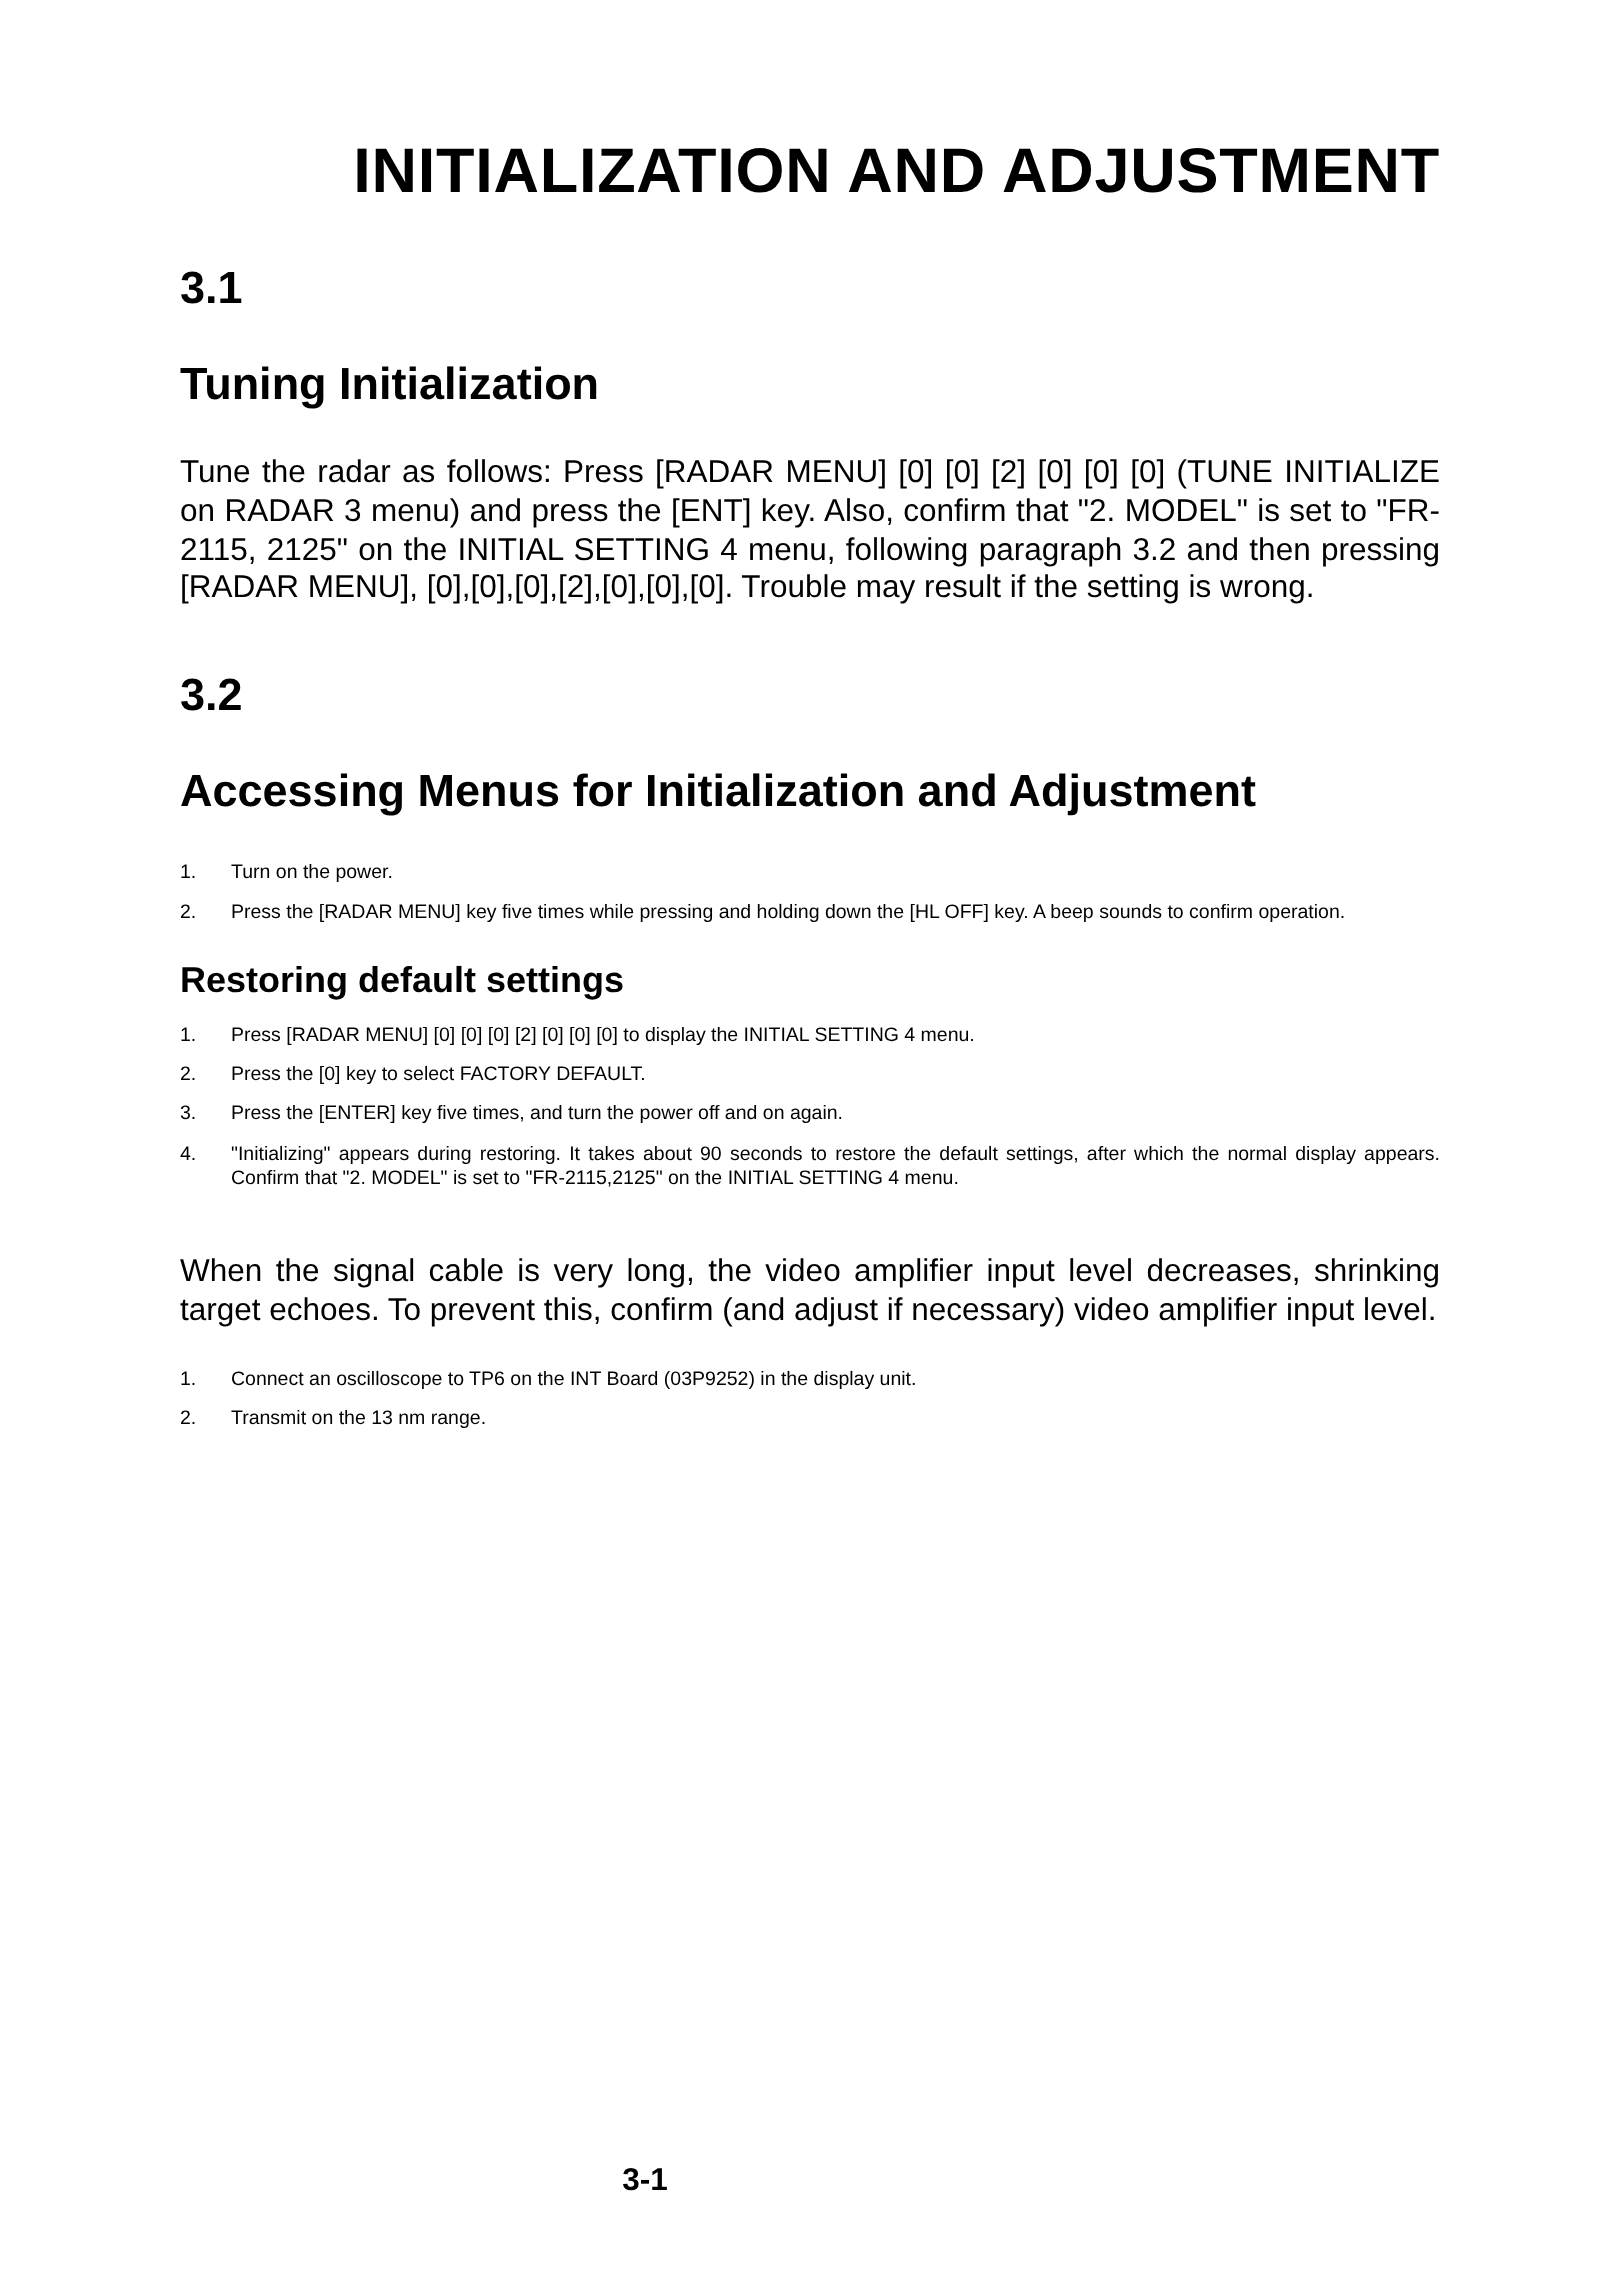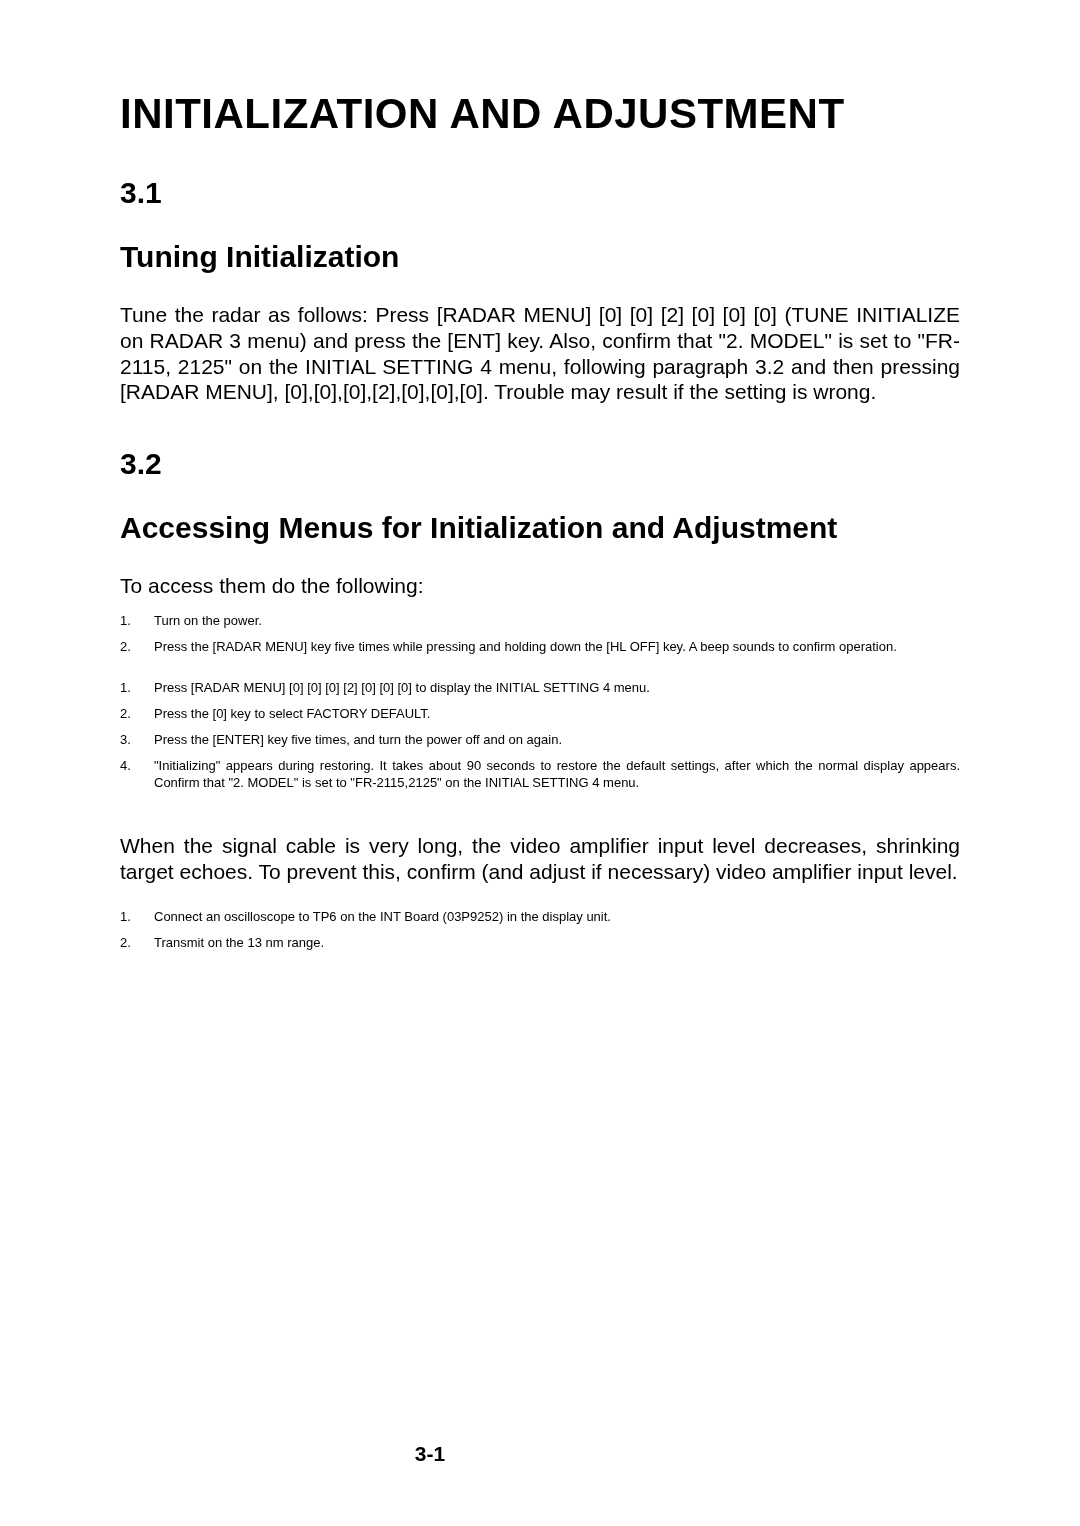--- a/index.html
+++ b/index.html
@@ -16,21 +16,21 @@
     box-sizing: border-box;
     width: 1080px;
     height: 1526px;
     padding: 90px 120px 60px 120px;
     text-align: justify;
     text-justify: inter-word;
   }
   .main-title {
     font-size: 42px;
     font-weight: bold;
-    text-align: left;
+    text-align: right;
     letter-spacing: 0.5px;
     margin: 0 0 38px 0;
   }
   .h2 {
     font-size: 30px;
     font-weight: bold;
     margin: 0 0 28px 0;
     display: flex;
     text-align: left;
     flex-direction: column;
@@ -104,25 +104,25 @@
     <p class="para">Tune the radar as follows: Press [RADAR MENU] [0] [0] [2] [0] [0] [0] (TUNE INITIALIZE on RADAR 3 menu) and press the [ENT] key. Also, confirm that "2. MODEL" is set to "FR-2115, 2125" on the INITIAL SETTING 4 menu, following paragraph 3.2 and then pressing [RADAR  MENU], [0],[0],[0],[2],[0],[0],[0]. Trouble may result if the setting is wrong.</p>
   </div>
 
   <div class="section-gap"></div>
 
   <div class="h2">
     <span class="num">3.2</span>
     <span class="txt">Accessing Menus for Initialization and Adjustment</span>
   </div>
   <div class="body-block">
-    <p class="para" style="margin-bottom:14px;">To access them do the following:</p>
     <ol class="numlist">
       <li>Turn on the power.</li>
       <li>Press the [RADAR MENU] key five times while pressing and holding down the [HL OFF] key. A beep sounds to confirm operation.</li>
     </ol>
+    <div class="h3">Restoring default settings</div>
     <ol class="numlist">
       <li>Press [RADAR MENU] [0] [0] [0] [2] [0] [0] [0] to display the INITIAL SETTING 4 menu.</li>
       <li>Press the [0] key to select FACTORY DEFAULT.</li>
       <li>Press the [ENTER] key five times, and turn the power off and on again.</li>
       <li>"Initializing" appears during restoring. It takes about 90 seconds to restore the default settings, after which the normal display appears. Confirm that "2. MODEL" is set to "FR-2115,2125" on the INITIAL SETTING  4 menu.</li>
     </ol>
   </div>
 
   <div class="section-gap"></div>
 

